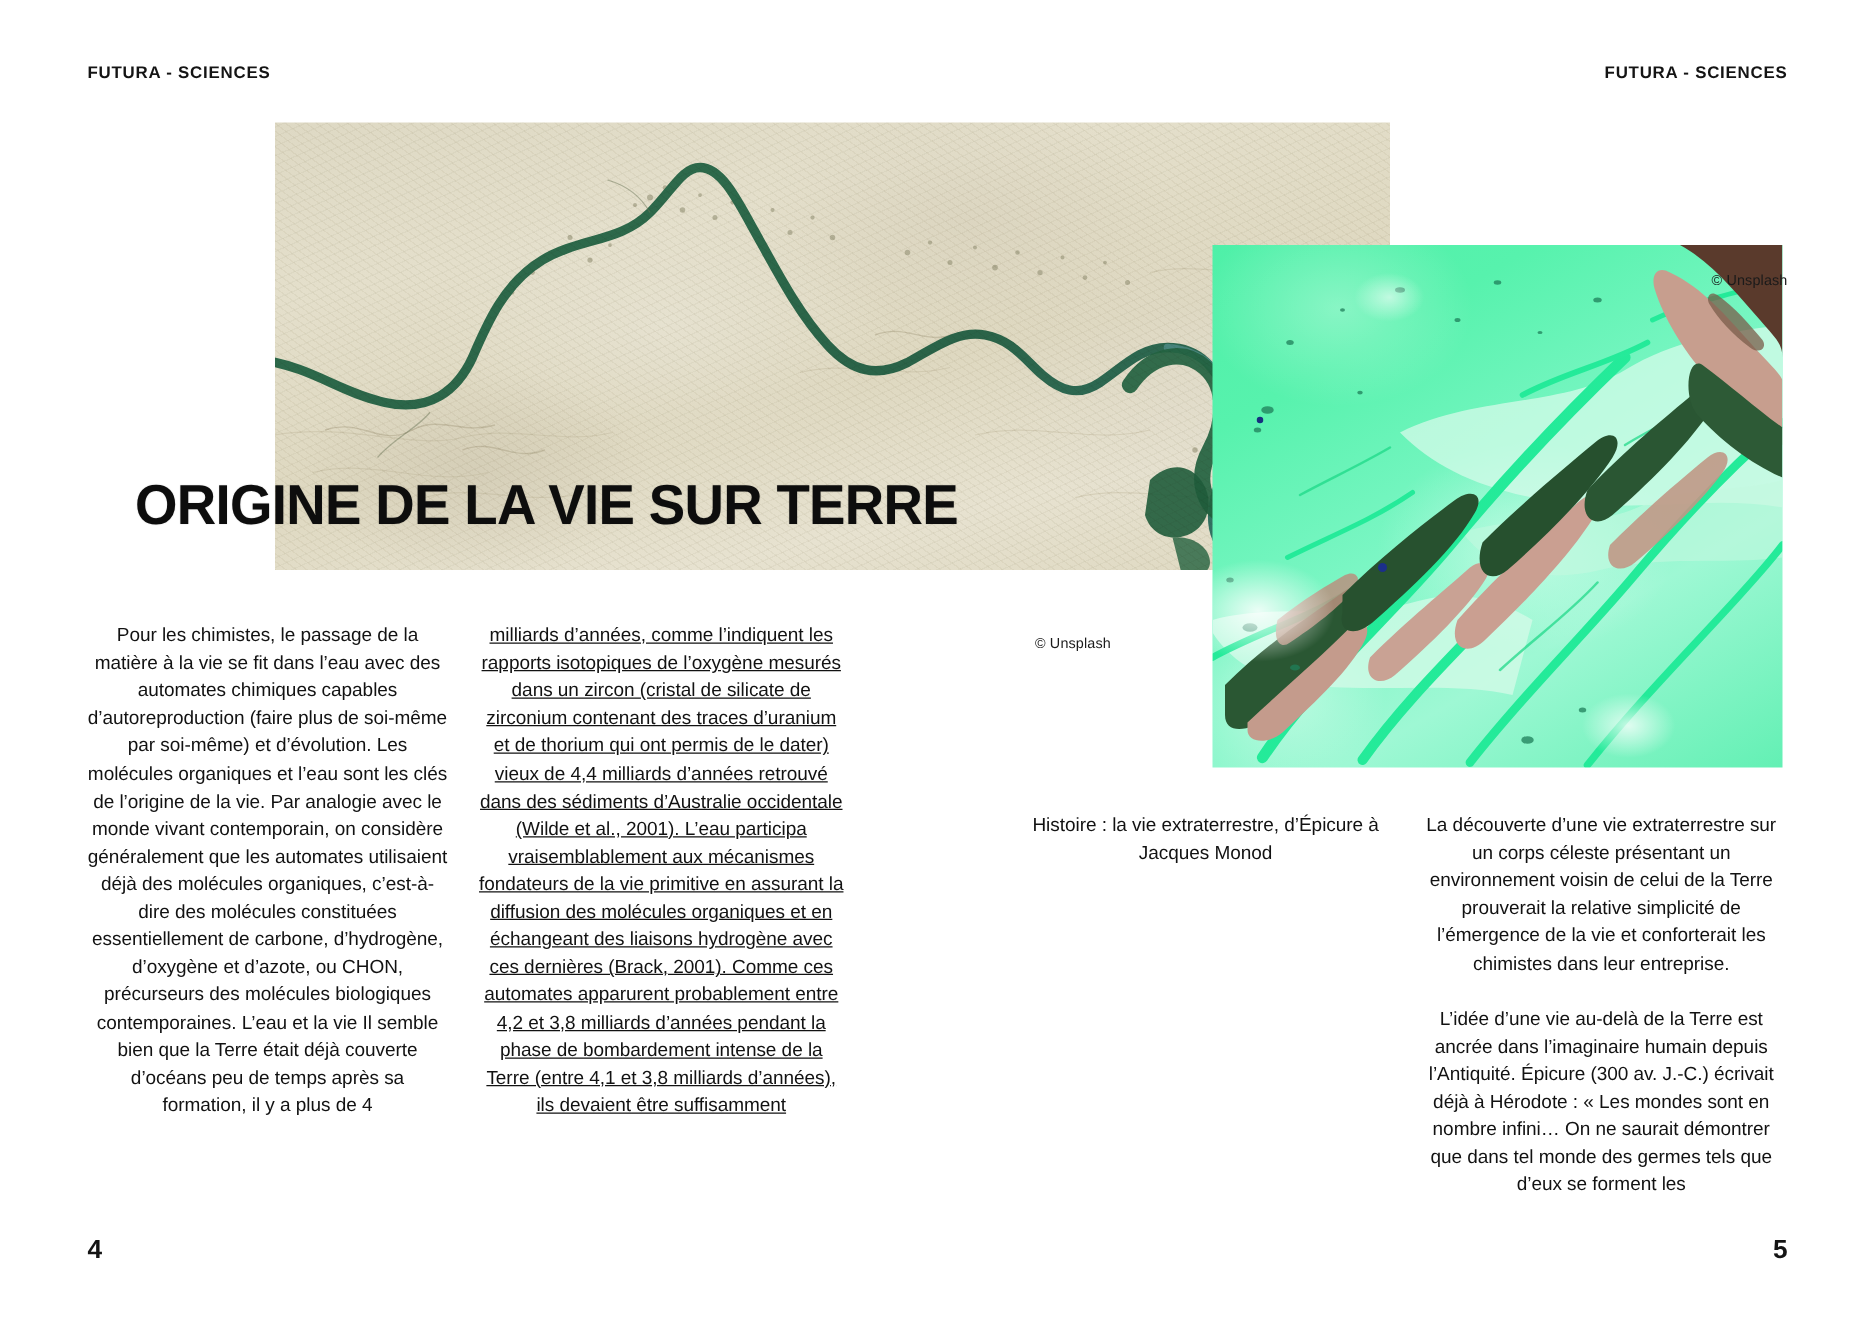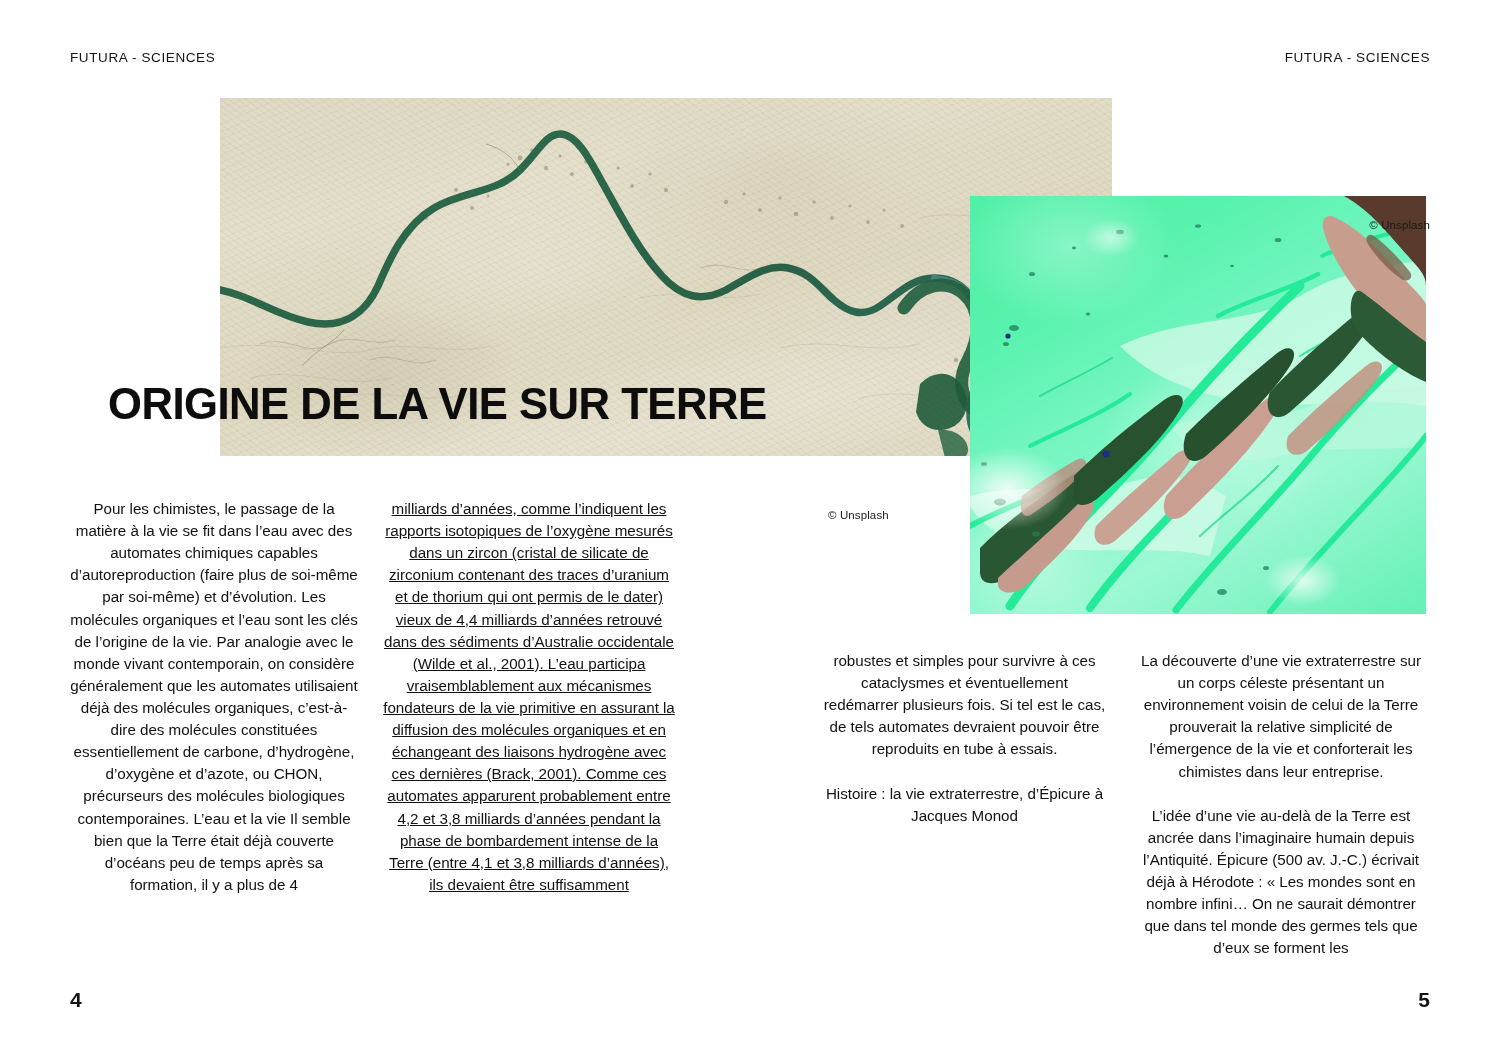--- a/index.html
+++ b/index.html
@@ -10,21 +10,21 @@
     font-family:"Liberation Sans","DejaVu Sans",sans-serif;
     color:#111111;
     overflow:hidden;
     position:relative;
   }
   .spread{position:absolute;inset:0;}
 
   
   .runhead{
     position:absolute;top:50px;
-    font-size:13.5px;font-weight:400;letter-spacing:.045em;
+    font-size:13.5px;font-weight:700;letter-spacing:.045em;
     color:#141414;white-space:nowrap;text-align:center;
   }
   .runhead.left{left:70px;}
   .runhead.right{right:70px;}
 
   
   .folio{
     position:absolute;bottom:52px;
     font-size:21px;font-weight:700;color:#141414;
   }
@@ -301,25 +301,24 @@
 
   <div class="col col-1">
     <p>Pour les chimistes, le passage de la matière à la vie se fit dans l’eau avec des automates chimiques capables d’autoreproduction (faire plus de soi-même par soi-même) et d’évolution. Les molécules organiques et l’eau sont les clés de l’origine de la vie. Par analogie avec le monde vivant contemporain, on considère généralement que les automates utilisaient déjà des molécules organiques, c’est-à-dire des molécules constituées essentiellement de carbone, d’hydrogène, d’oxygène et d’azote, ou CHON, précurseurs des molécules biologiques contemporaines. L’eau et la vie Il semble bien que la Terre était déjà couverte d’océans peu de temps après sa formation, il y a plus de 4</p>
   </div>
 
   <div class="col col-2">
     <p>milliards d’années, comme l’indiquent les rapports isotopiques de l’oxygène mesurés dans un zircon (cristal de silicate de zirconium contenant des traces d’uranium et de thorium qui ont permis de le dater) vieux de 4,4 milliards d’années retrouvé dans des sédiments d’Australie occidentale (Wilde et al., 2001). L’eau participa vraisemblablement aux mécanismes fondateurs de la vie primitive en assurant la diffusion des molécules organiques et en échangeant des liaisons hydrogène avec ces dernières (Brack, 2001). Comme ces automates apparurent probablement entre 4,2 et 3,8 milliards d’années pendant la phase de bombardement intense de la Terre (entre 4,1 et 3,8 milliards d’années), ils devaient être suffisamment</p>
   </div>
 
   <div class="col col-3">
-    <p>robustes et simples pour survivre à ces cataclysmes et éventuellement redémarrer plusieurs fois. Si tel est le cas, de tels automates devraient pouvoir être reproduits en tube à essais.</p>
     <p>Histoire : la vie extraterrestre, d’Épicure à Jacques Monod</p>
   </div>
 
   <div class="col col-4">
     <p>La découverte d’une vie extraterrestre sur un corps céleste présentant un environnement voisin de celui de la Terre prouverait la relative simplicité de l’émergence de la vie et conforterait les chimistes dans leur entreprise.</p>
-    <p>L’idée d’une vie au-delà de la Terre est ancrée dans l’imaginaire humain depuis l’Antiquité. Épicure (500 av. J.-C.) écrivait déjà à Hérodote : « Les mondes sont en nombre infini… On ne saurait démontrer que dans tel monde des germes tels que d’eux se forment les</p>
+    <p>L’idée d’une vie au-delà de la Terre est ancrée dans l’imaginaire humain depuis l’Antiquité. Épicure (300 av. J.-C.) écrivait déjà à Hérodote : « Les mondes sont en nombre infini… On ne saurait démontrer que dans tel monde des germes tels que d’eux se forment les</p>
   </div>
 
   <div class="folio left">4</div>
   <div class="folio right">5</div>
 
 </div>
 
 </body></html>

